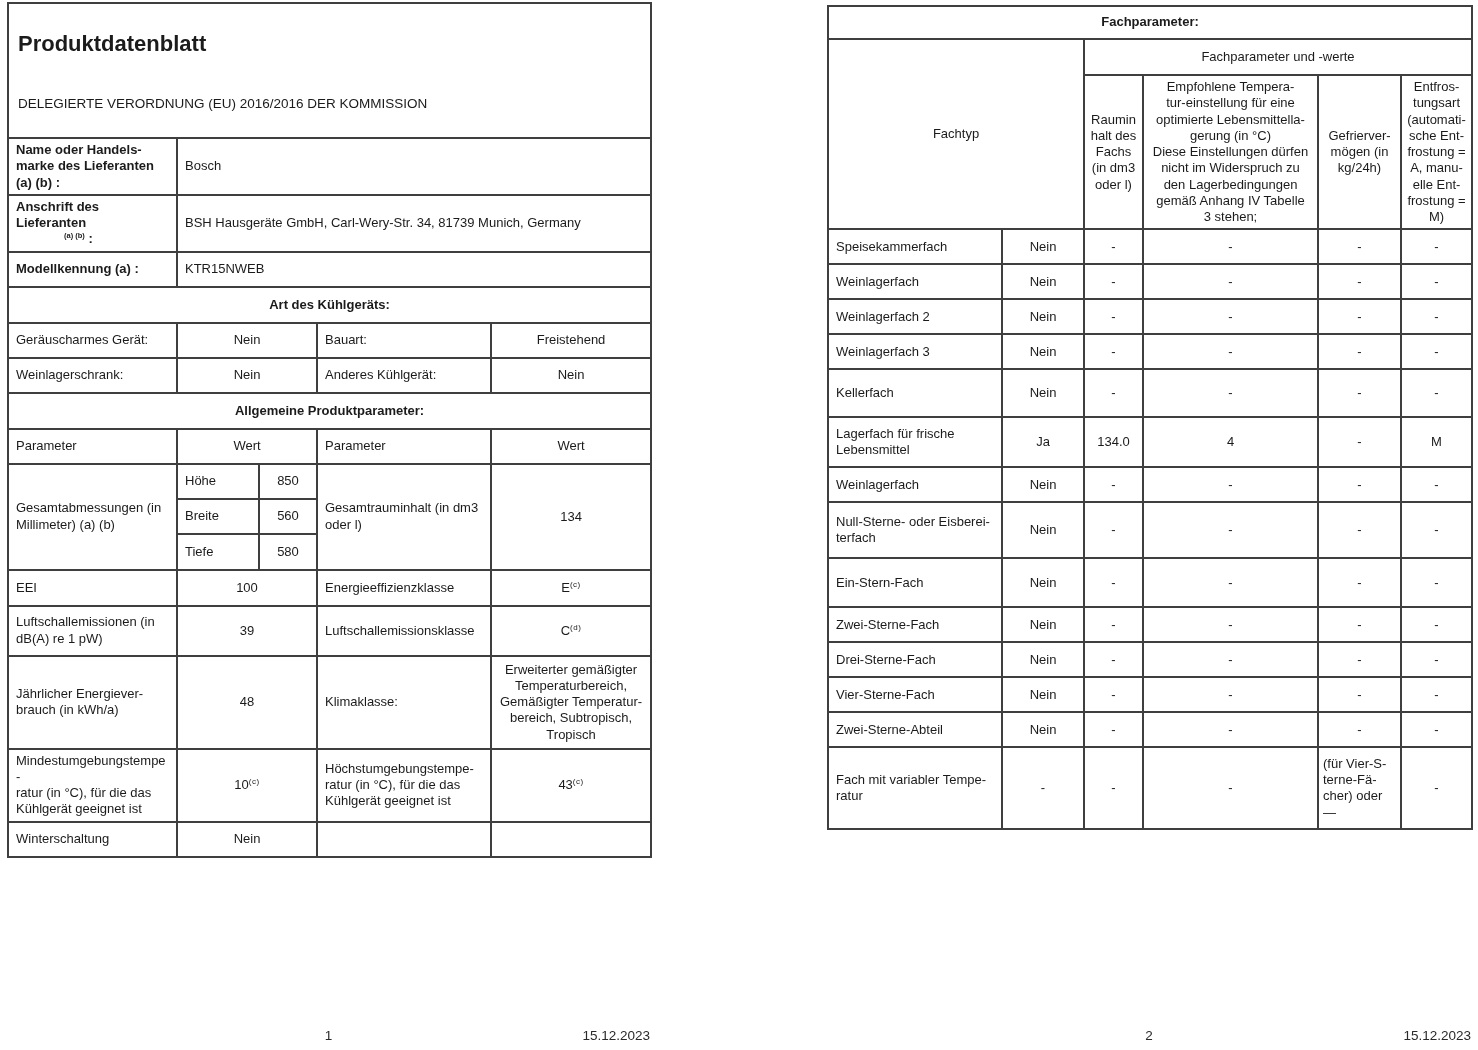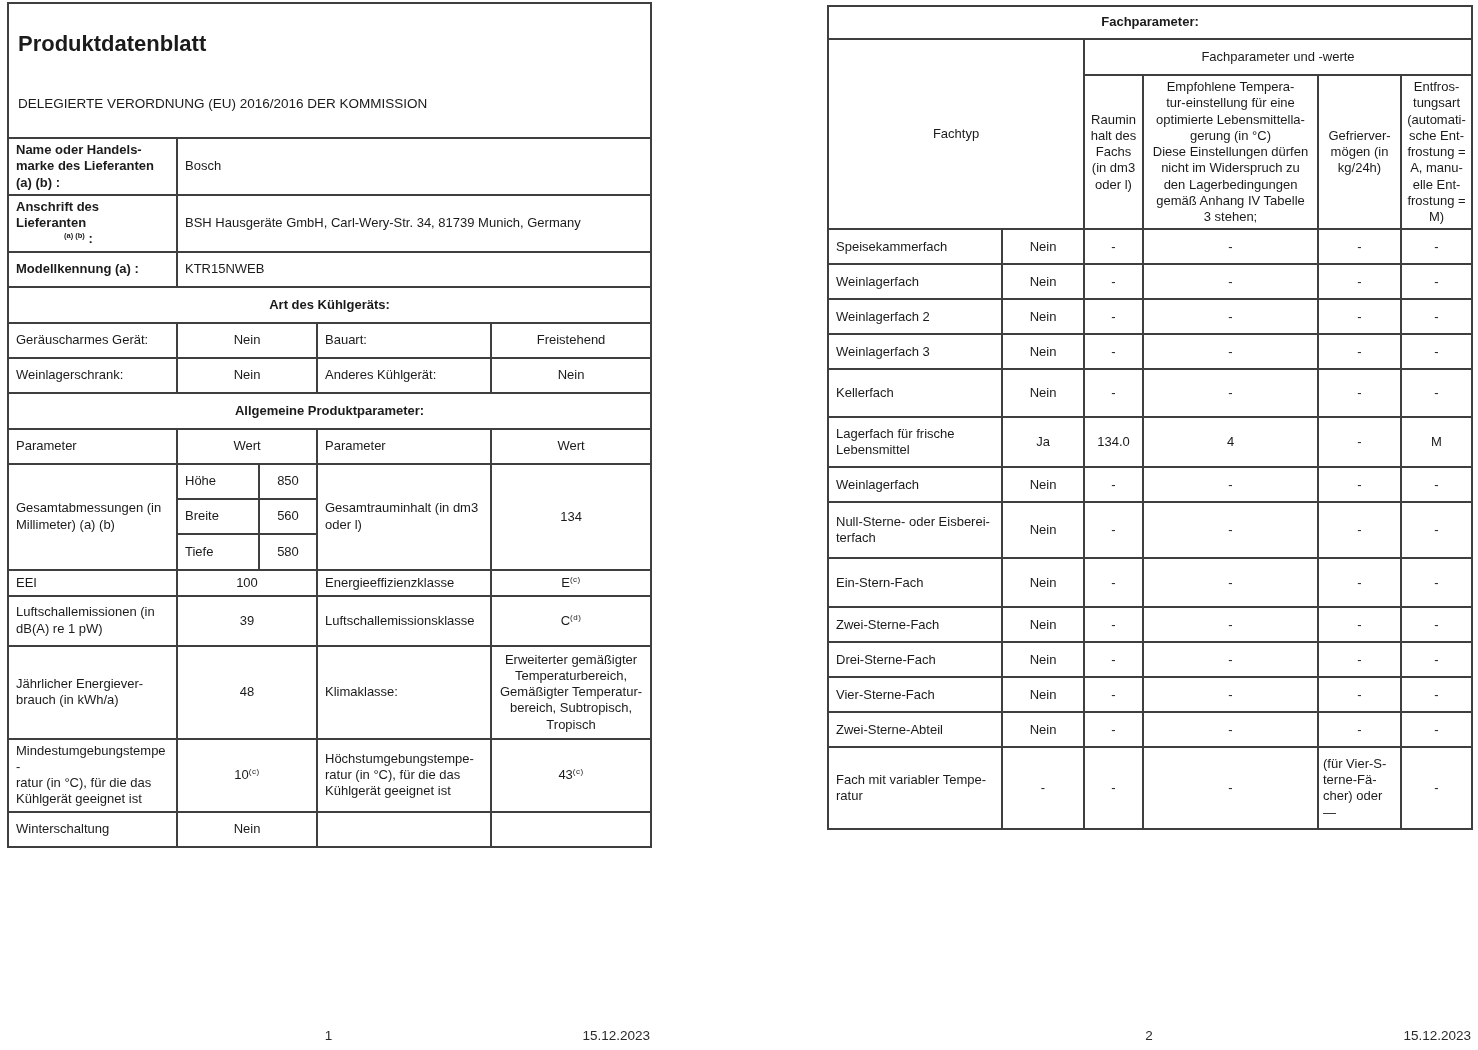--- a/index.html
+++ b/index.html
@@ -102,21 +102,21 @@
       <td rowspan="3" class="c">134</td>
     </tr>
     <tr style="height:35px">
       <td>Breite</td>
       <td class="c">560</td>
     </tr>
     <tr style="height:36px">
       <td>Tiefe</td>
       <td class="c">580</td>
     </tr>
-    <tr style="height:26px">
+    <tr style="height:36px">
       <td>EEI</td>
       <td colspan="2" class="c">100</td>
       <td>Energieeffizienzklasse</td>
       <td class="c"><span>E</span><sup class="fn">(c)</sup></td>
     </tr>
     <tr style="height:50px">
       <td>Luftschallemissionen (in
 dB(A) re 1 pW)</td>
       <td colspan="2" class="c">39</td>
       <td>Luftschallemissionsklasse</td>

